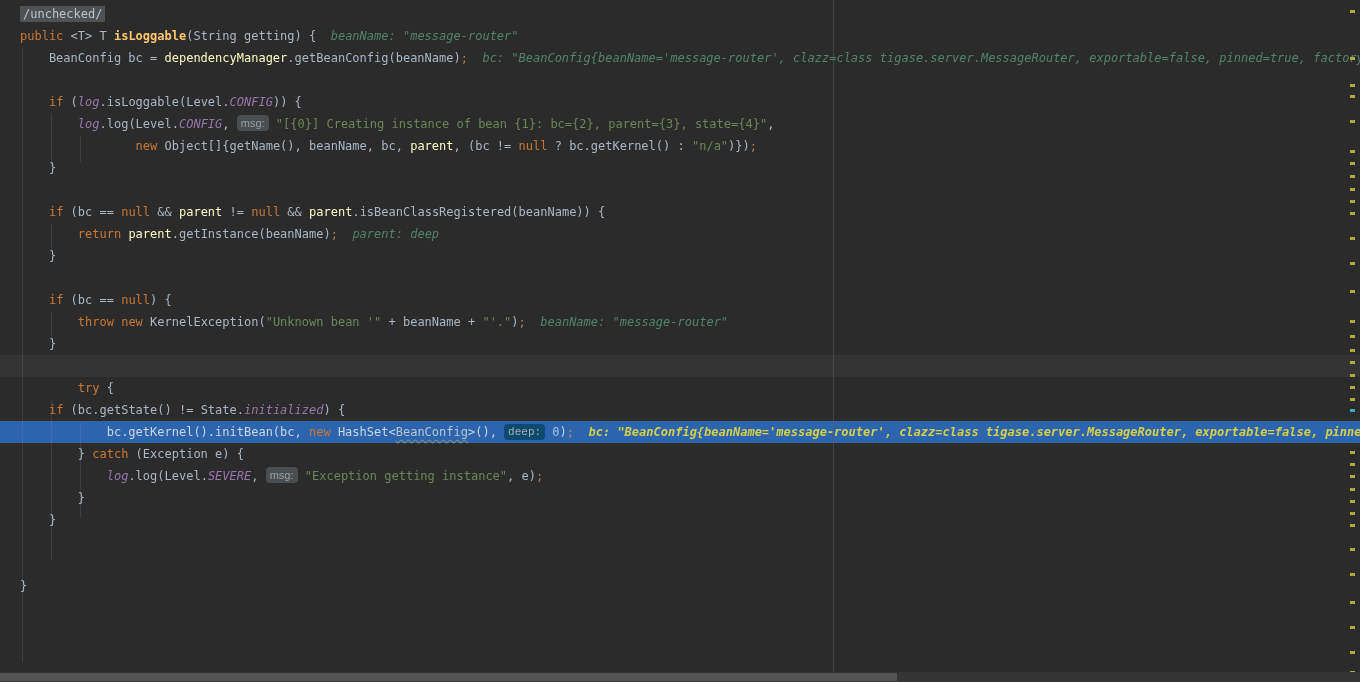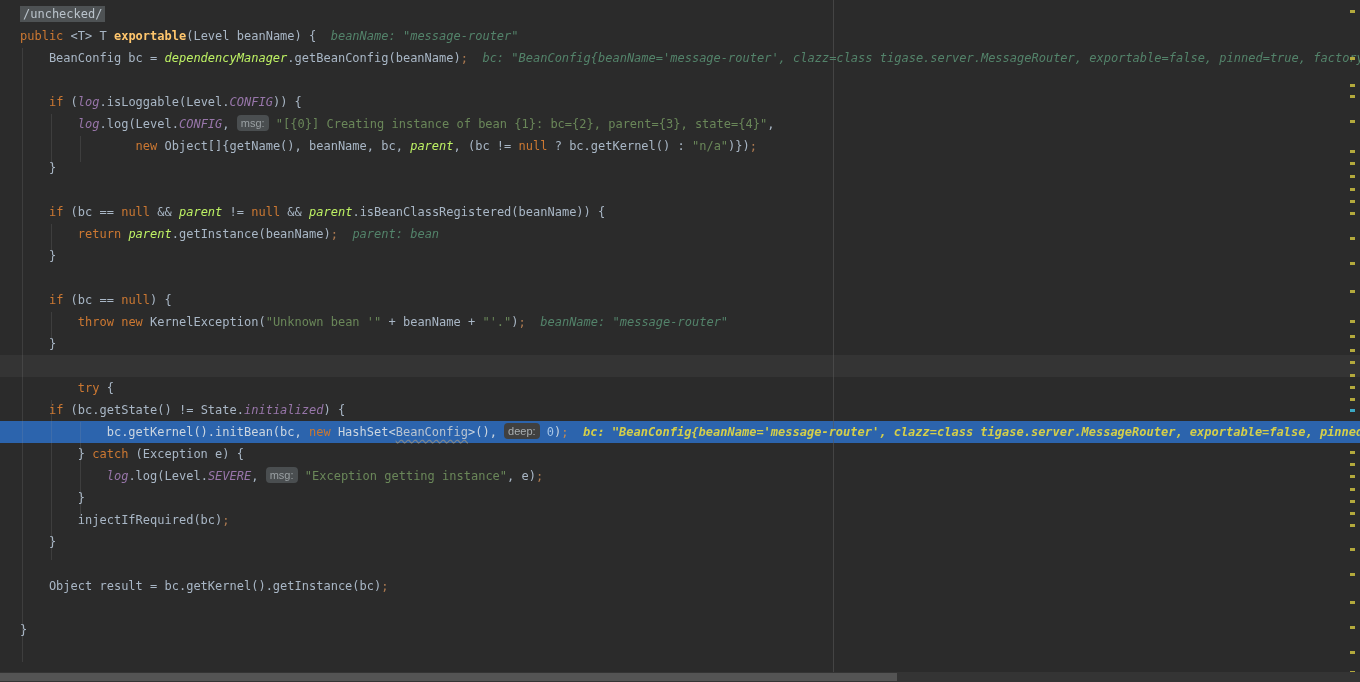--- a/index.html
+++ b/index.html
@@ -16,37 +16,37 @@
   #exec-line{top:421px;}
   
   .guide{position:absolute;width:1px;background:rgba(160,160,160,0.16);z-index:2;}
   #margin-guide{position:absolute;left:833px;top:0;width:1px;height:672px;background:rgba(90,90,90,0.55);z-index:2;}
   
   #code-lines{position:absolute;top:3px;left:0;width:1360px;z-index:3;}
   .line{height:22px;line-height:22px;white-space:pre;padding-left:20px;color:#a9b7c6;overflow:visible;}
   .k{color:#cc7832;}
   .d{color:#a9b7c6;}
   .m{color:#ffc66d;font-weight:bold;}
-  .f{color:#bef264;font-style:italic;}
+  .f{color:#fef9c3;}
   .fs{color:#9876aa;font-style:italic;}
   .s{color:#6a8759;}
   .n{color:#a2c4e8;}
   .semi{color:#ad7a50;}
   .hint{color:#53836a;font-style:italic;}
   .hinty{color:#d5cf49;font-style:italic;font-weight:bold;}
   .chip{
     display:inline-block;background:#4a4e50;color:#9aa0a3;
     font-family:"Liberation Sans",sans-serif;font-size:11px;line-height:14px;
     padding:1px 4px;border-radius:4px;vertical-align:1px;
   }
   .fold{background:#4e5254;color:#bac3cb;padding:1px 3px;}
   .wavy{text-decoration:underline;text-decoration-style:wavy;text-decoration-color:#7f888f;text-underline-offset:3px;}
   .exec .d{color:#ccd6e0;}
   .exec .wavy{color:#b9c4d0;}
-  .exec .chip{background:#404040;color:#a9aeb1;}
+  .exec .chip{background:#0c4a6e;color:#a9aeb1;font-family:Liberation Mono, monospace;}
   .exec .semi{color:#c08a55;}
   
   #error-stripe{position:absolute;right:0;top:0;width:12px;height:682px;z-index:5;}
   .stripe-mark{position:absolute;left:2px;width:5px;height:3px;}
   
   #hscroll-track{position:absolute;left:0;bottom:0;width:1360px;height:10px;background:#343434;z-index:6;}
   #hscroll-thumb{position:absolute;left:0;top:1px;width:897px;height:8px;background:#545454;}
 </style>
 </head>
 <body>
@@ -61,46 +61,44 @@
   <div class="guide" style="left:51px;top:224px;height:26px;"></div>
   <div class="guide" style="left:51px;top:312px;height:26px;"></div>
   <div class="guide" style="left:51px;top:400px;height:160px;"></div>
   <div class="guide" style="left:80px;top:136px;height:26px;"></div>
   <div class="guide" style="left:80px;top:422px;height:96px;"></div>
 
   <div id="margin-guide"></div>
 
   <div id="code-lines">
       <div class="line"><span class="fold">/unchecked/</span></div>
-      <div class="line"><span class="k">public</span><span class="d"> &lt;T&gt; T </span><span class="m">exportable</span><span class="d">(Level beanName) {</span><span class="hint">  beanName: "message-router"</span></div>
+      <div class="line"><span class="k">public</span><span class="d"> &lt;T&gt; T </span><span class="m">isLoggable</span><span class="d">(String getting) {</span><span class="hint">  beanName: "message-router"</span></div>
       <div class="line"><span class="d">    BeanConfig bc = </span><span class="f">dependencyManager</span><span class="d">.getBeanConfig(beanName)</span><span class="semi">;</span><span class="hint">  bc: "BeanConfig{beanName='message-router', clazz=class tigase.server.MessageRouter, exportable=false, pinned=true, factory=null,</span></div>
       <div class="line"></div>
       <div class="line"><span class="d">    </span><span class="k">if</span><span class="d"> (</span><span class="fs">log</span><span class="d">.isLoggable(Level.</span><span class="fs">CONFIG</span><span class="d">)) {</span></div>
       <div class="line"><span class="d">        </span><span class="fs">log</span><span class="d">.log(Level.</span><span class="fs">CONFIG</span><span class="d">, </span><span class="chip">msg:</span><span class="d"> </span><span class="s">"[{0}] Creating instance of bean {1}: bc={2}, parent={3}, state={4}"</span><span class="d">,</span></div>
       <div class="line"><span class="d">                </span><span class="k">new</span><span class="d"> Object[]{getName(), beanName, bc, </span><span class="f">parent</span><span class="d">, (bc != </span><span class="k">null</span><span class="d"> ? bc.getKernel() : </span><span class="s">"n/a"</span><span class="d">)})</span><span class="semi">;</span></div>
       <div class="line"><span class="d">    }</span></div>
       <div class="line"></div>
       <div class="line"><span class="d">    </span><span class="k">if</span><span class="d"> (bc == </span><span class="k">null</span><span class="d"> &amp;&amp; </span><span class="f">parent</span><span class="d"> != </span><span class="k">null</span><span class="d"> &amp;&amp; </span><span class="f">parent</span><span class="d">.isBeanClassRegistered(beanName)) {</span></div>
-      <div class="line"><span class="d">        </span><span class="k">return</span><span class="d"> </span><span class="f">parent</span><span class="d">.getInstance(beanName)</span><span class="semi">;</span><span class="hint">  parent: bean</span></div>
+      <div class="line"><span class="d">        </span><span class="k">return</span><span class="d"> </span><span class="f">parent</span><span class="d">.getInstance(beanName)</span><span class="semi">;</span><span class="hint">  parent: deep</span></div>
       <div class="line"><span class="d">    }</span></div>
       <div class="line"></div>
       <div class="line"><span class="d">    </span><span class="k">if</span><span class="d"> (bc == </span><span class="k">null</span><span class="d">) {</span></div>
       <div class="line"><span class="d">        </span><span class="k">throw</span><span class="d"> </span><span class="k">new</span><span class="d"> KernelException(</span><span class="s">"Unknown bean '"</span><span class="d"> + beanName + </span><span class="s">"'."</span><span class="d">)</span><span class="semi">;</span><span class="hint">  beanName: "message-router"</span></div>
       <div class="line"><span class="d">    }</span></div>
       <div class="line caret"></div>
       <div class="line"><span class="d">        </span><span class="k">try</span><span class="d"> {</span></div>
       <div class="line"><span class="d">    </span><span class="k">if</span><span class="d"> (bc.getState() != State.</span><span class="fs">initialized</span><span class="d">) {</span></div>
       <div class="line exec"><span class="d">            bc.getKernel().initBean(bc, </span><span class="k">new</span><span class="d"> HashSet&lt;</span><span class="wavy">BeanConfig</span><span class="d">&gt;(), </span><span class="chip">deep:</span><span class="d"> </span><span class="n">0</span><span class="d">)</span><span class="semi">;</span><span class="hinty">  bc: "BeanConfig{beanName='message-router', clazz=class tigase.server.MessageRouter, exportable=false, pinned=true</span></div>
       <div class="line"><span class="d">        } </span><span class="k">catch</span><span class="d"> (Exception e) {</span></div>
       <div class="line"><span class="d">            </span><span class="fs">log</span><span class="d">.log(Level.</span><span class="fs">SEVERE</span><span class="d">, </span><span class="chip">msg:</span><span class="d"> </span><span class="s">"Exception getting instance"</span><span class="d">, e)</span><span class="semi">;</span></div>
       <div class="line"><span class="d">        }</span></div>
-      <div class="line"><span class="d">        injectIfRequired(bc)</span><span class="semi">;</span></div>
       <div class="line"><span class="d">    }</span></div>
       <div class="line"></div>
-      <div class="line"><span class="d">    Object result = bc.getKernel().getInstance(bc)</span><span class="semi">;</span></div>
       <div class="line"></div>
       <div class="line"><span class="d">}</span></div>
     </div>
 
   <div id="error-stripe">
       <div class="stripe-mark" style="top: 10px; background: rgb(179, 169, 60);"></div>
       <div class="stripe-mark" style="top: 57px; background: rgb(179, 169, 60);"></div>
       <div class="stripe-mark" style="top: 84px; background: rgb(179, 169, 60);"></div>
       <div class="stripe-mark" style="top: 95px; background: rgb(179, 169, 60);"></div>
       <div class="stripe-mark" style="top: 120px; background: rgb(179, 169, 60);"></div>

